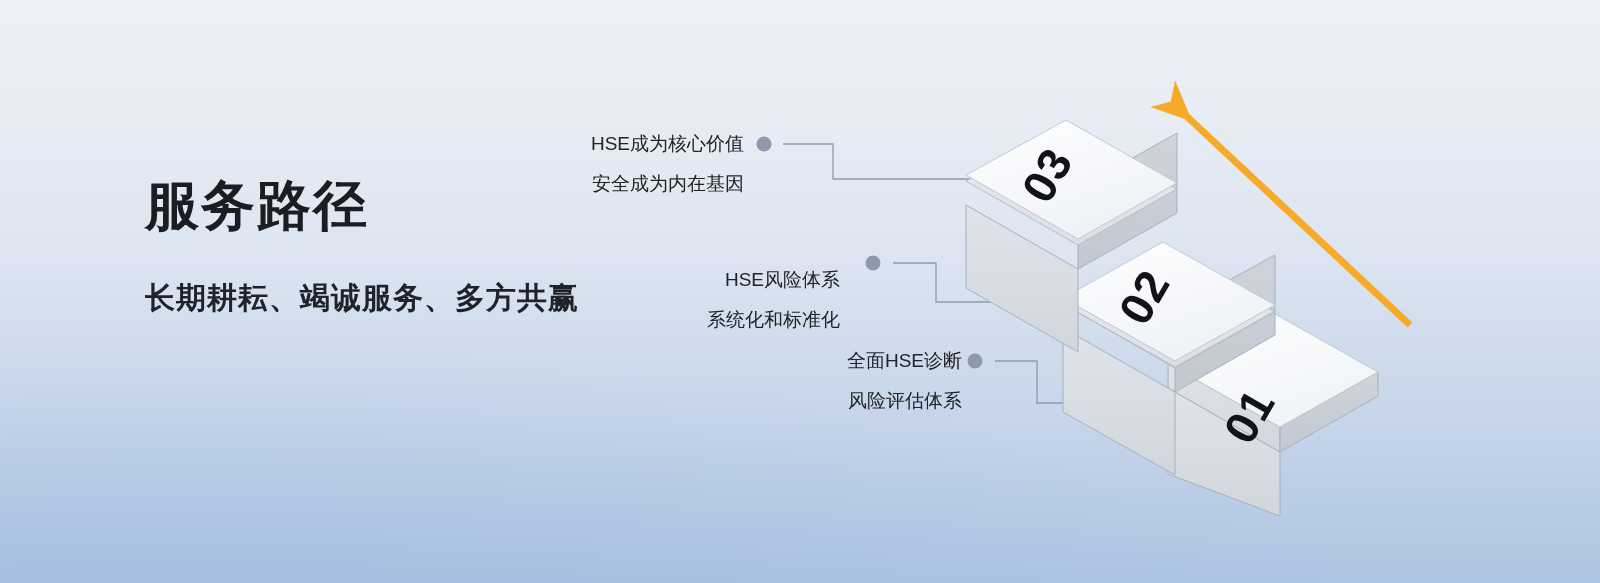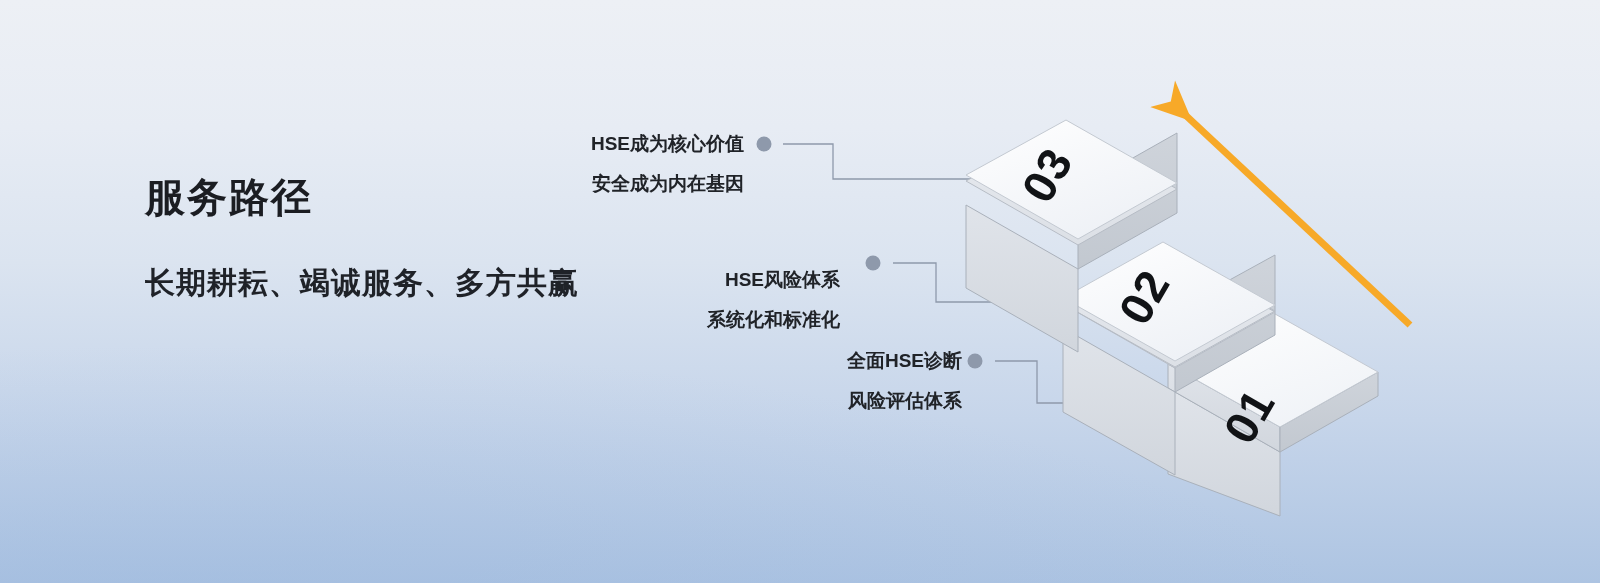--- a/index.html
+++ b/index.html
@@ -25,21 +25,21 @@
   }
 
   .headings {
     position: absolute;
     left: 145px;
     top: 176px;
     z-index: 5;
   }
   .page-title {
     margin: 0;
-    font-size: 40px;
+    font-size: 54px;
     line-height: 1.08;
     font-weight: 700;
     letter-spacing: 2px;
     color: #1b1d22;
   }
   .page-subtitle {
     margin: 0;
     padding-top: 44px;
     font-size: 30px;
     font-weight: 700;
@@ -54,21 +54,21 @@
     width: 1600px;
     height: 583px;
     z-index: 4;
   }
 
   .step-label {
     position: absolute;
     z-index: 6;
     color: #202328;
     font-size: 19px;
-    font-weight: 700;
+    font-weight: 400;
     line-height: 1.0;
     white-space: nowrap;
     text-align: right;
   }
   .step-label .line1 { display: block; }
   .step-label .line2 { display: block; padding-top: 21px; }
 
   #label-3 { left: 560px; top: 134px; width: 184px; }
   #label-2 { left: 684px; top: 253px; width: 156px; margin-top: 17px; }
   #label-1 { left: 806px; top: 351px; width: 156px; }

